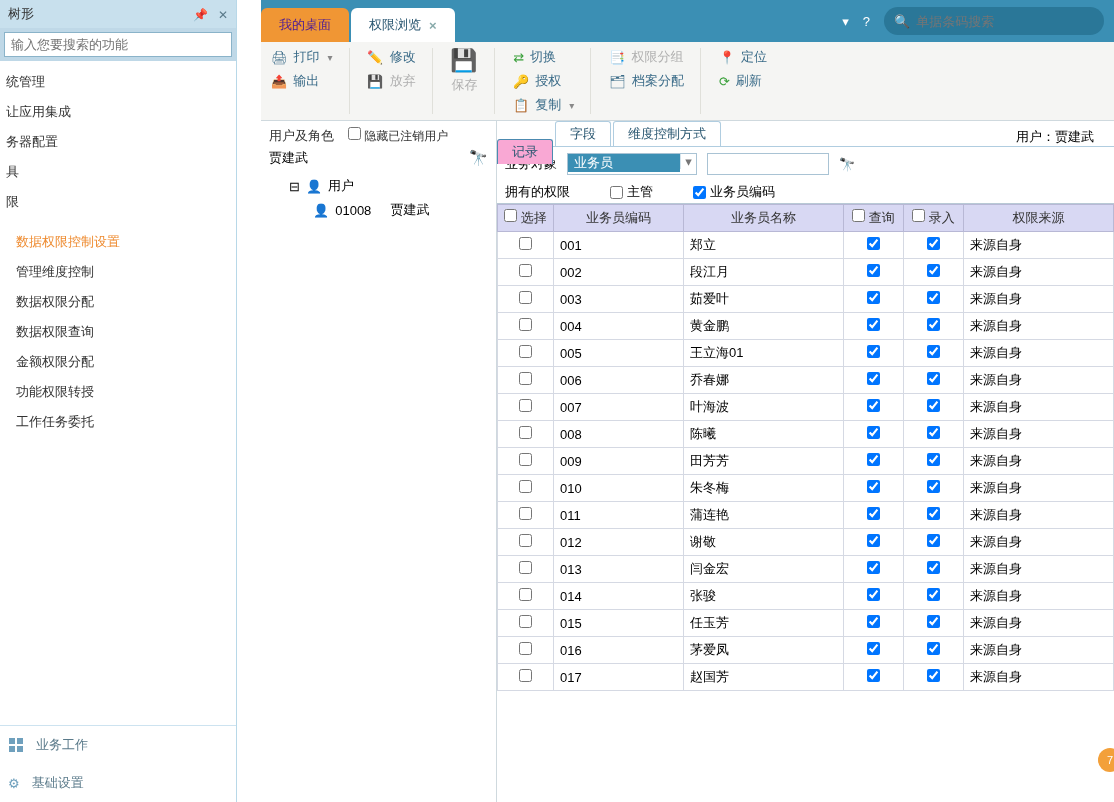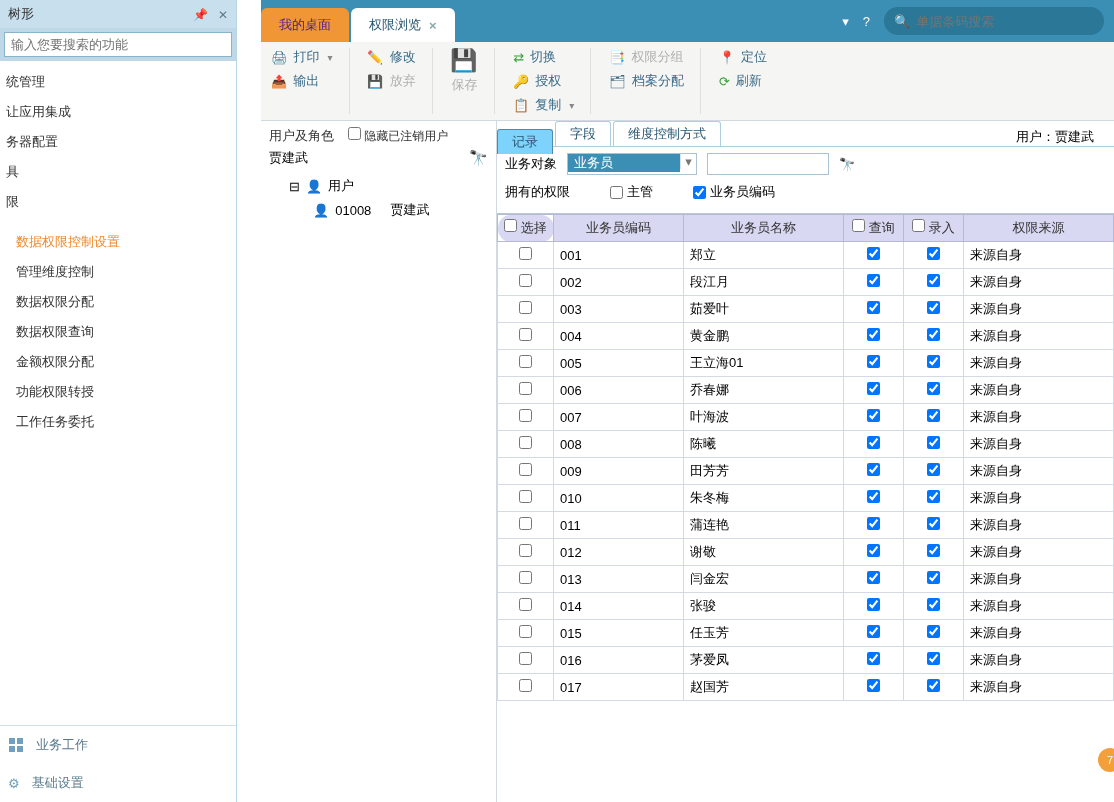--- a/index.html
+++ b/index.html
@@ -51,32 +51,32 @@
 .tree-user .bin { color: #4a7a95; font-size: 15px; }
 .tree { margin-top: 10px; font-size: 13px; }
 .tree .node { display: flex; align-items: center; gap: 6px; }
 .tree .indent1 { margin-left: 20px; margin-top: 6px; }
 .tree .indent2 { margin-left: 44px; margin-top: 6px; }
 .usericon { color: #7aa7c4; }
 
 .grid-area { flex: 1; display: flex; flex-direction: column; min-width: 0; }
 .sub-tabs { display: flex; align-items: flex-end; background: #fff; padding: 0; border-bottom: 1px solid #b0cde0; height: 26px; }
 .subtab { padding: 3px 14px; border: 1px solid #b0cde0; border-bottom: none; margin-right: 2px; background: #fff; color: #2a5771; cursor: pointer; border-top-left-radius: 3px; border-top-right-radius: 3px; font-size: 13px; }
-.subtab.active { background: #7dd3fc; border-color: #4c8ab0; position: relative; top: 8px; font-family: Liberation Serif, serif; }
+.subtab.active { background: #f9a8d4; border-color: #4c8ab0; position: relative; top: 18px; font-family: Liberation Serif, serif; }
 .user-label { margin-left: auto; padding-right: 20px; font-size: 13px; }
 
 .filter-row { display: flex; align-items: center; gap: 10px; padding: 6px 8px; }
 .combo { display: flex; align-items: flex-start; border: 1px solid #a9c3d4; background: #fff; height: 22px; }
 .combo span { padding: 0 6px; color: #fff; }
 .combo.sel span { background: #3b8fb4; }
 .combo .dd { width: 16px; text-align: center; color: #777; border-left: 1px solid #d4e3ec; cursor: pointer; }
 .combo input { border: none; outline: none; padding: 0 6px; width: 120px; height: 20px; }
 .binicon { color: #4a7a95; cursor: pointer; }
 
-.owned-row { display: flex; align-items: center; gap: 40px; padding: 2px 8px 12px 8px; }
+.owned-row { display: flex; align-items: center; gap: 40px; padding: 2px 8px 2px 8px; }
 .owned-row .cb { display: flex; align-items: center; gap: 4px; }
 
 
 .gridwrap { flex: 1; overflow: auto; border-top: 1px solid #b8c9d5; }
 table.grid { border-collapse: collapse; width: 100%; }
 table.grid th { background: #d8d8f3; border: 1px solid #b8b8d5; padding: 4px 6px; font-weight: normal; color: #333; font-size: 13px; }
 table.grid td { border: 1px solid #d5d9e3; padding: 4px 6px; height: 26px; font-size: 13px; }
 table.grid td.center, table.grid th.center { text-align: center; }
 table.grid input[type=checkbox] { cursor: pointer; }
 
@@ -278,21 +278,21 @@
           <label class="cb">
             <input type="checkbox" checked="" style=""> 
                 <span>业务员编码</span>
           </label>
         </div>
 
         <div class="gridwrap">
           <table class="grid">
             <thead>
               <tr>
-                <th class="center" style="width:56px;border-radius:13px;"><input type="checkbox" style=""> <span>选择</span></th>
+                <th class="center" style="width:56px;"><input type="checkbox" style=""> <span>选择</span></th>
                 <th style="width:130px;">业务员编码</th>
                 <th>业务员名称</th>
                 <th class="center" style="width:60px;"><input type="checkbox" style=""> <span>查询</span></th>
                 <th class="center" style="width:60px;"><input type="checkbox" style=""> <span>录入</span></th>
                 <th style="width:150px;">权限来源</th>
               </tr>
             </thead>
             <tbody id="tbody">
                   <tr>
                     <td class="center"><input type="checkbox" style=""></td>

